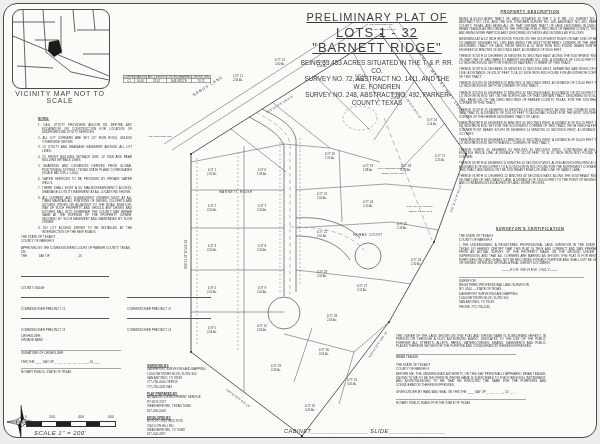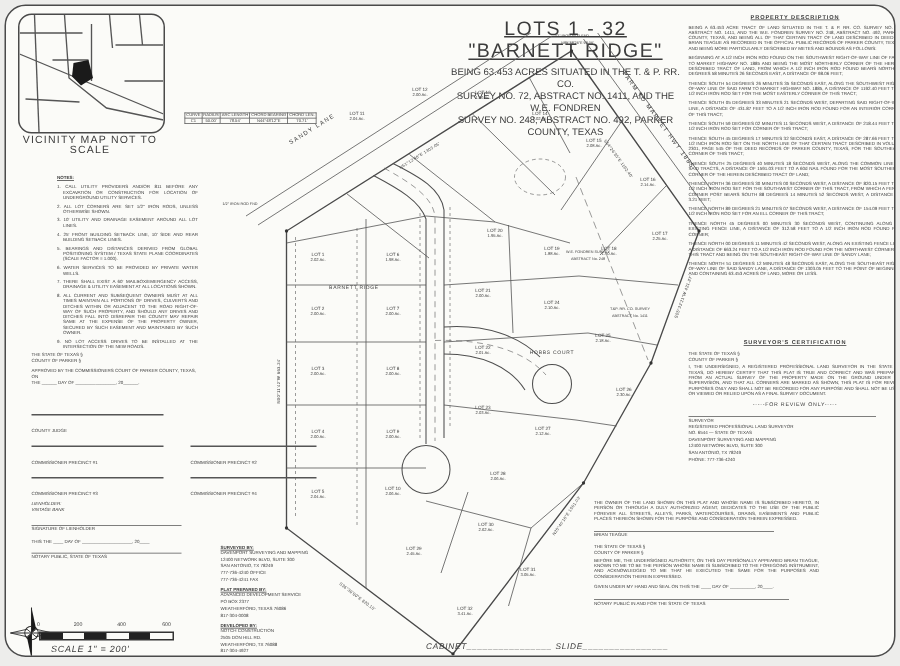--- a/index.html
+++ b/index.html
@@ -82,20 +82,21 @@
           <path d="M80,0 L82,20"></path>
       </g>
       <path d="M36,32 L46,30 L49,42 L41,47 L35,41 Z" fill="#1a1a1a"></path>
     </svg>
   </div>
   <div class="abs vcap">
     <div>VICINITY MAP  NOT TO SCALE</div>
   </div>
 
   <div class="abs titleblock">
+    <div class="t1">PRELIMINARY PLAT OF</div>
     <div class="t2">LOTS 1 - 32  "BARNETT RIDGE"</div>
     <div>
       <div class="tdesc">BEING 63.453 ACRES SITUATED IN THE T. &amp; P. RR. CO.</div>
         <div class="tdesc">SURVEY NO. 72, ABSTRACT NO. 1411, AND THE W.E. FONDREN</div>
         <div class="tdesc">SURVEY NO. 248, ABSTRACT NO. 492, PARKER COUNTY, TEXAS</div>
     </div>
   </div>
 
   <div class="abs ctable">
     <div class="s50">

